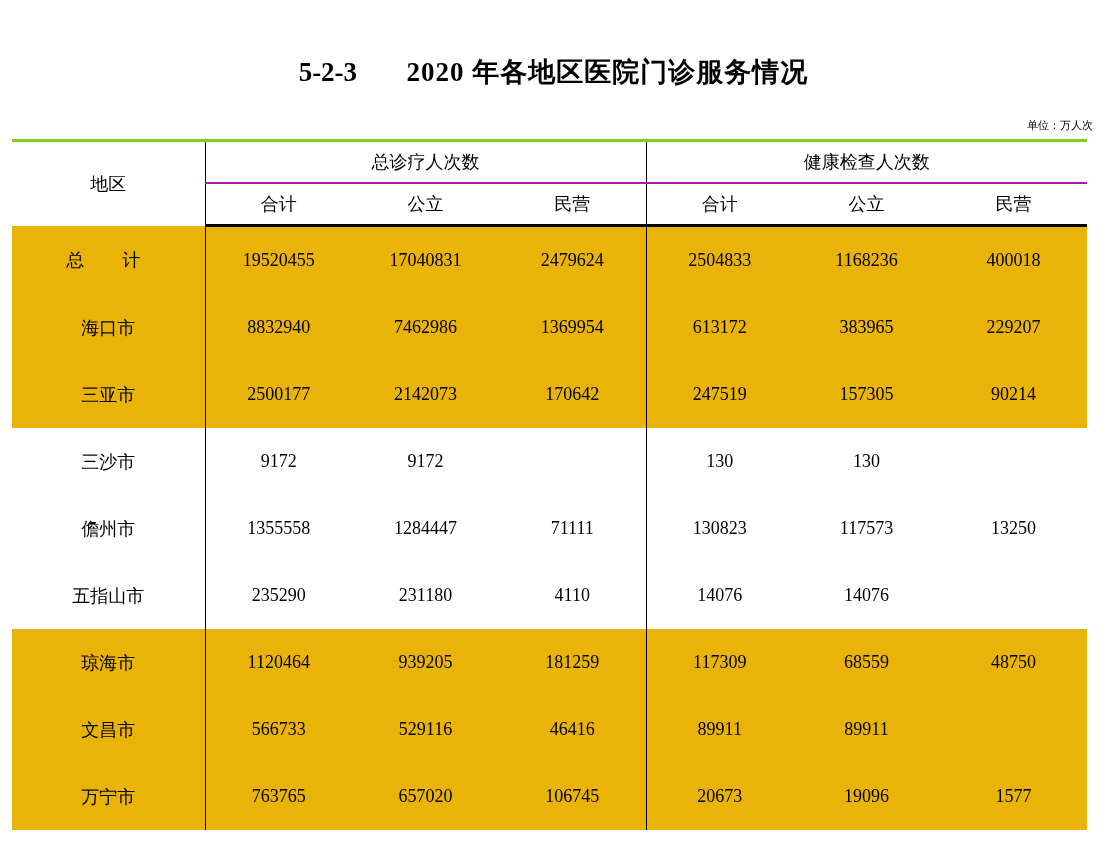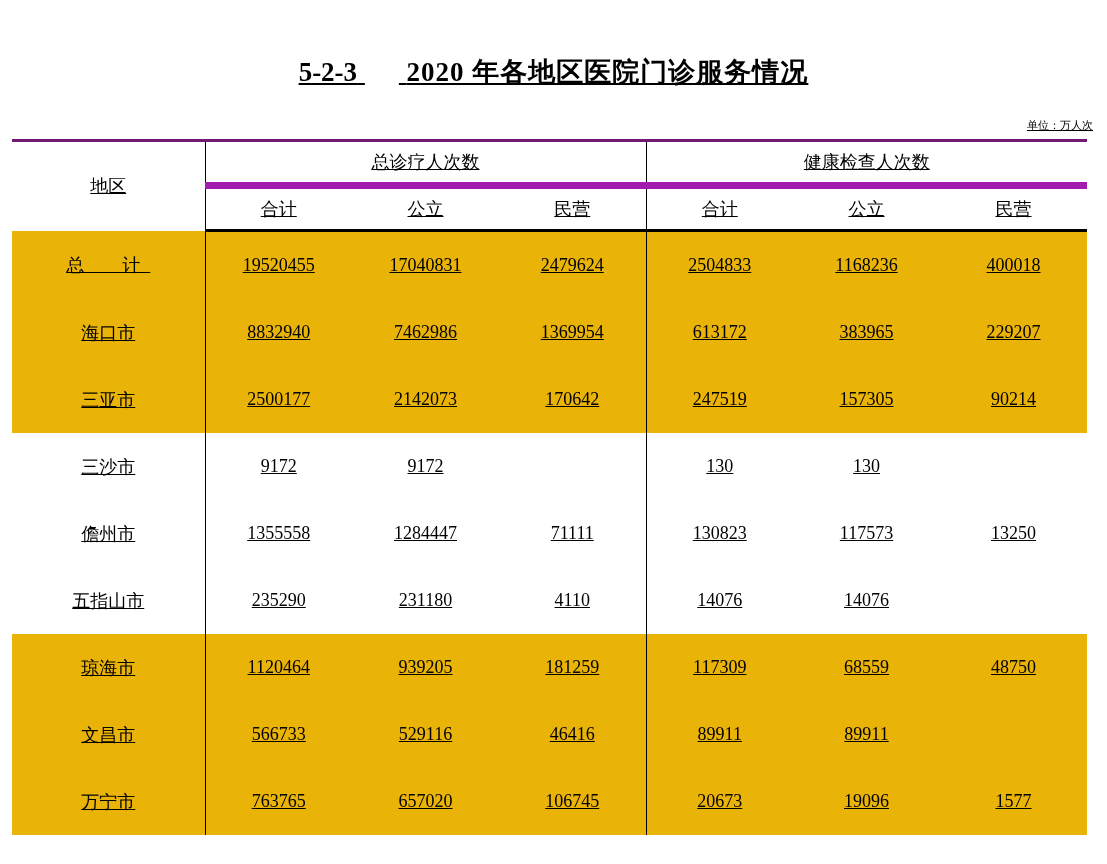--- a/index.html
+++ b/index.html
@@ -12,21 +12,20 @@
     height: 864px;
     font-family: "Liberation Serif", "DejaVu Serif", serif;
     color: #000000;
     overflow: hidden;
   }
   .page {
     position: relative;
     width: 1107px;
     height: 864px;
     box-sizing: border-box;
-    text-decoration: underline;
   }
   .title {
     text-align: center;
     font-size: 27px;
     font-weight: bold;
     letter-spacing: 1px;
     margin: 0;
     padding-top: 54px;
     font-family: "Liberation Serif", "DejaVu Serif", serif;
   }
@@ -49,28 +48,28 @@
   table.main td, table.main th {
     font-weight: normal;
     font-size: 18px;
     text-align: center;
     vertical-align: middle;
     padding: 0;
   }
   
   .hdr-top td {
     height: 40px;
-    border-top: 3px solid #701a75;
+    border-top: 3px solid #84cc16;
     margin-left: 44px;
   }
   .hdr-bot td {
     height: 40px;
   }
   .hdr-bot td.sub {
-    border-top: 7px solid #a21caf;
+    border-top: 2px solid #a21caf;
     margin-left: 44px;
   }
   .hdr-region {
     border-right: 1px solid #000;
   }
   .grp-sep {
     border-right: 1px solid #000;
   }
   .hdr-under td {
     border-bottom: 3px solid #000;

